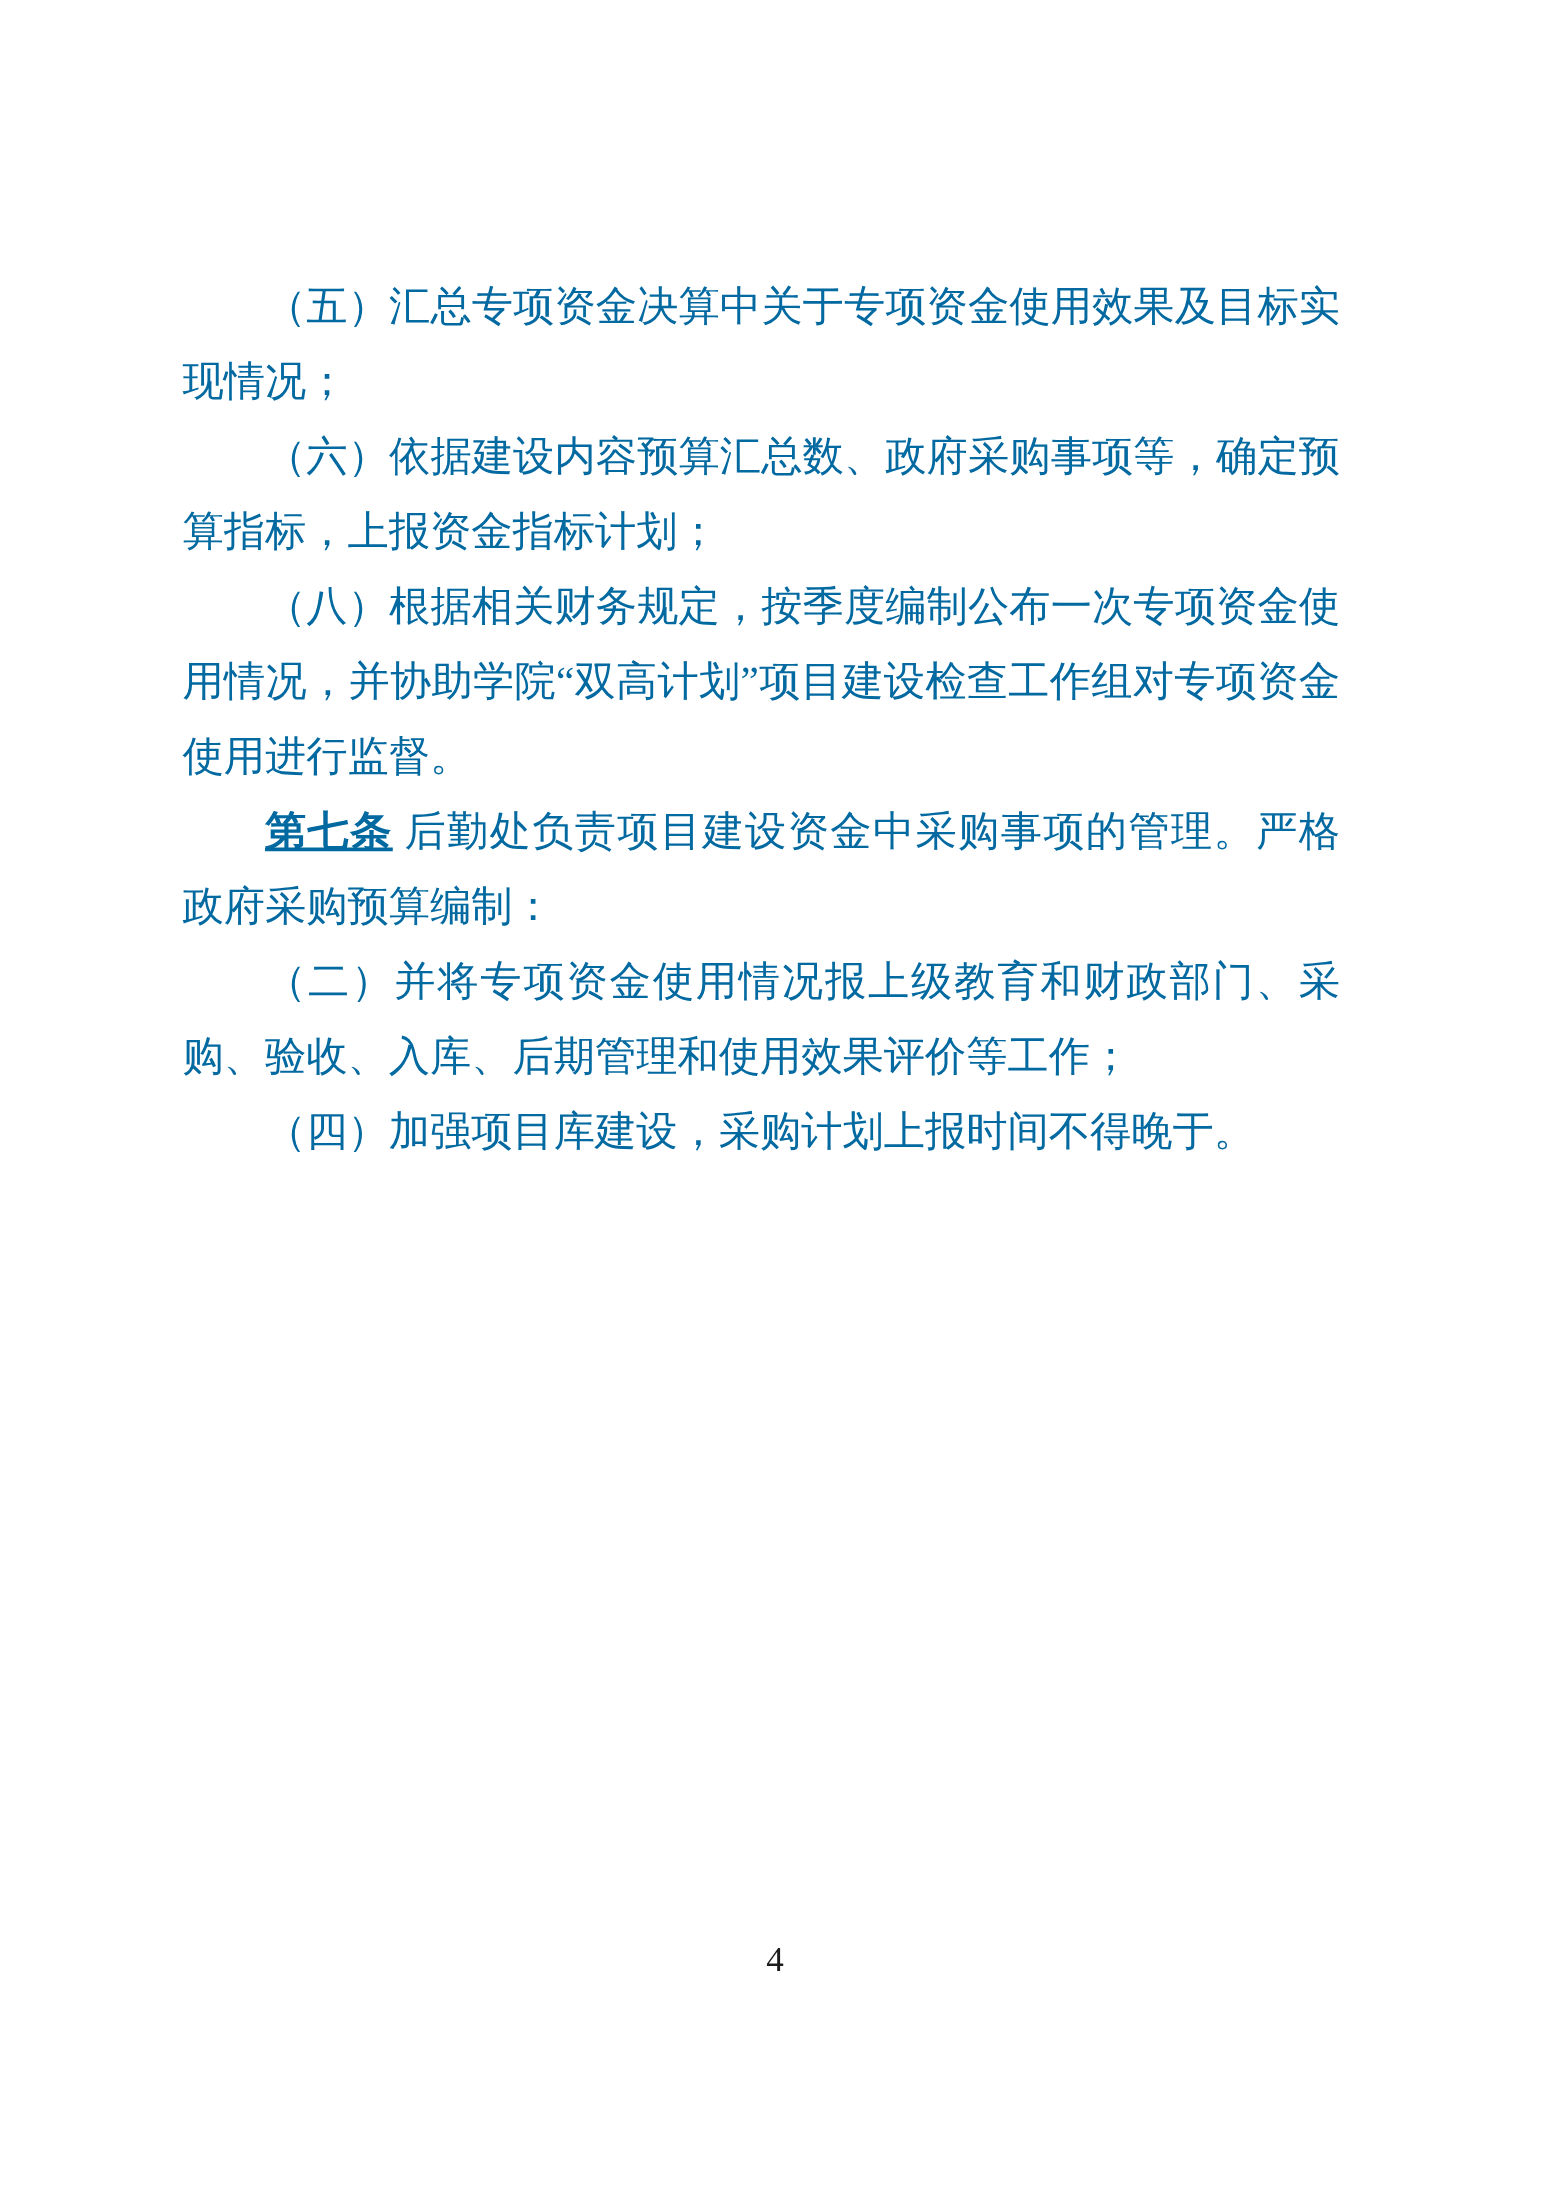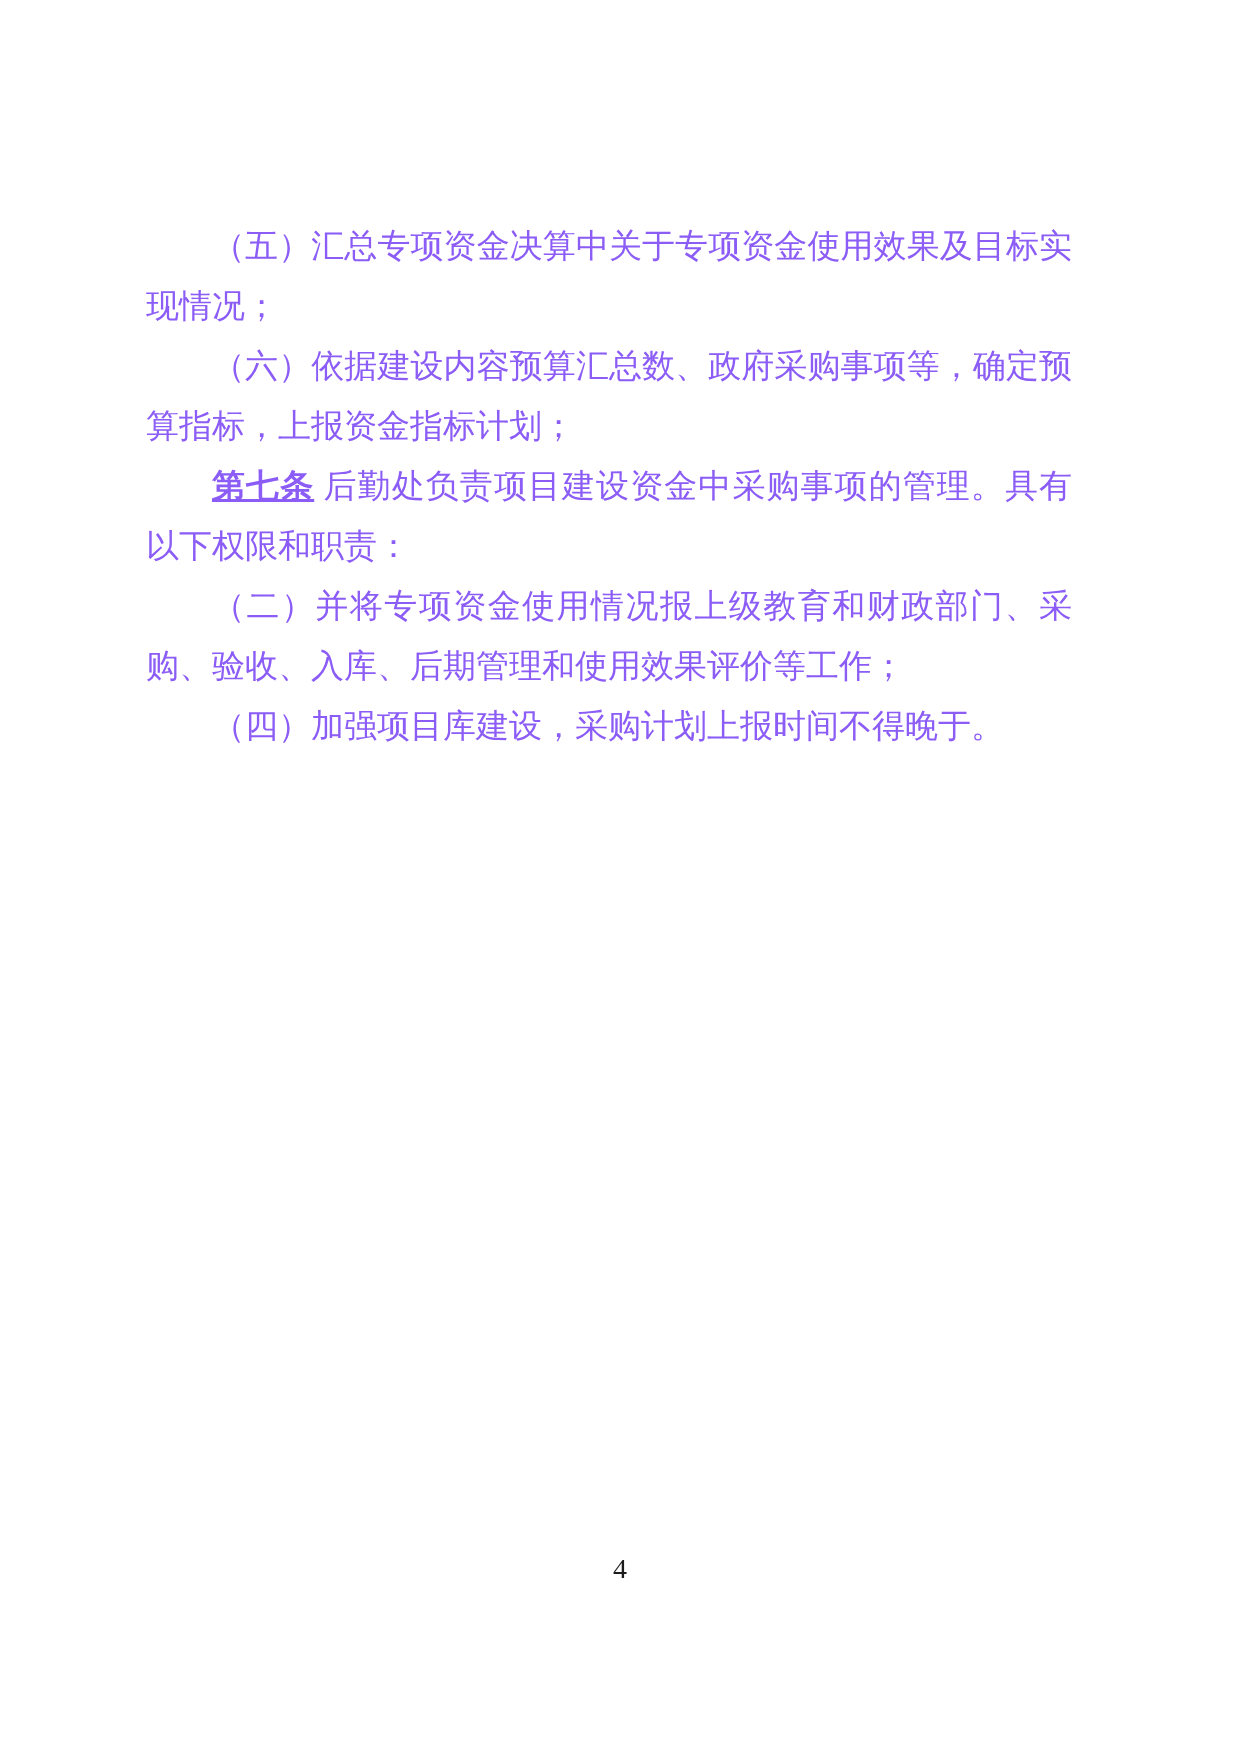--- a/index.html
+++ b/index.html
@@ -29,21 +29,21 @@
     width: 926px;
   }
   .para {
     margin: 0;
     padding: 0;
     font-size: 33px;
     line-height: 60px;
     text-indent: 2em;
     text-align: justify;
     letter-spacing: 0;
-    color: #8b5cf6;
+    color: #0369a1;
     word-break: normal;
   }
   .para b.term {
     font-weight: 700;
     text-decoration: underline;
   }
   .footer {
     position: absolute;
     left: 0;
     top: 1552px;
@@ -54,18 +54,19 @@
     color: #1c1c1c;
   }
 </style>
 </head>
 <body>
 
 <div class="page">
   <div class="content">
     <p class="para">（五）汇总专项资金决算中关于专项资金使用效果及目标实现情况；</p>
     <p class="para">（六）依据建设内容预算汇总数、政府采购事项等，确定预算指标，上报资金指标计划；</p>
-    <p class="para"><b class="term">第七条</b><span> 后勤处负责项目建设资金中采购事项的管理。具有以下权限和职责：</span></p>
+    <p class="para">（八）根据相关财务规定，按季度编制公布一次专项资金使用情况，并协助学院“双高计划”项目建设检查工作组对专项资金使用进行监督。</p>
+    <p class="para"><b class="term">第七条</b><span> 后勤处负责项目建设资金中采购事项的管理。严格政府采购预算编制：</span></p>
     <p class="para">（二）并将专项资金使用情况报上级教育和财政部门、采购、验收、入库、后期管理和使用效果评价等工作；</p>
     <p class="para">（四）加强项目库建设，采购计划上报时间不得晚于。</p>
   </div>
   <div class="footer">4</div>
 </div>
 
 </body></html>

